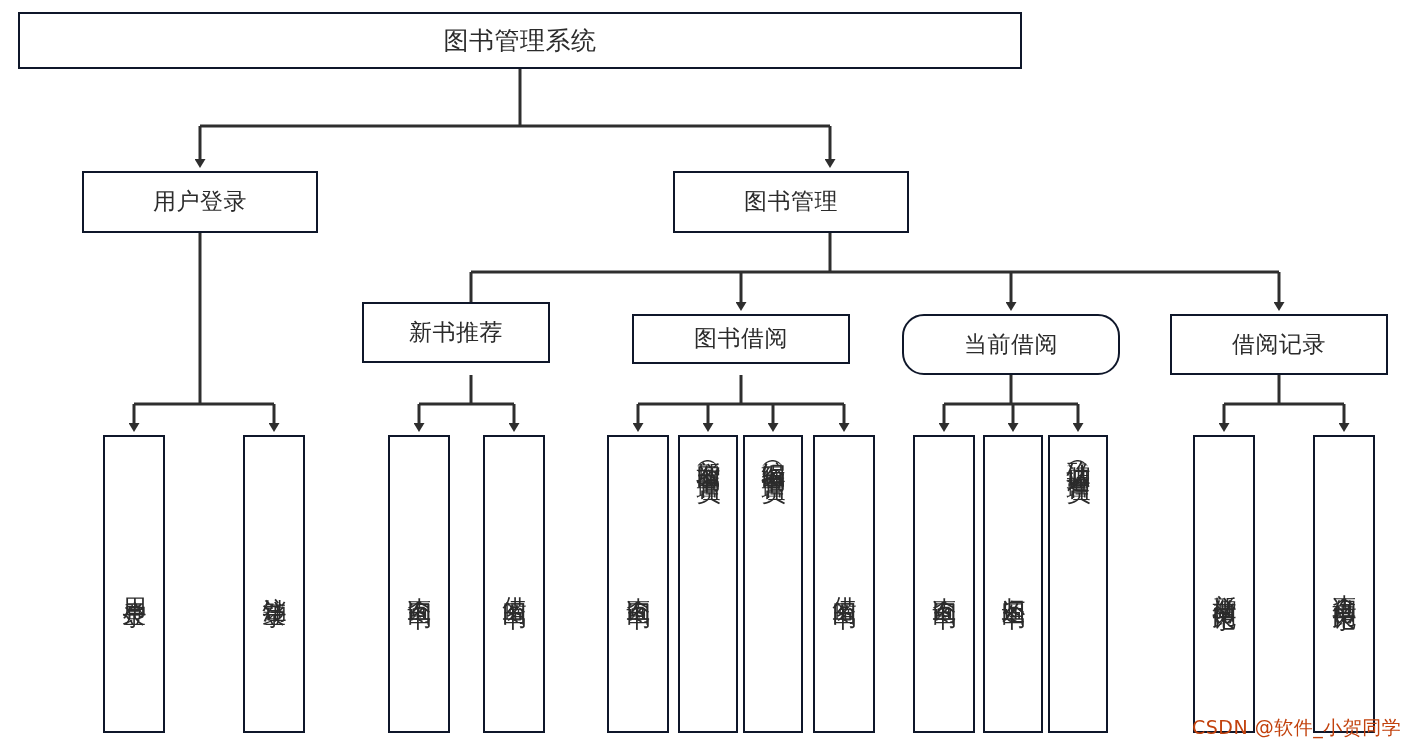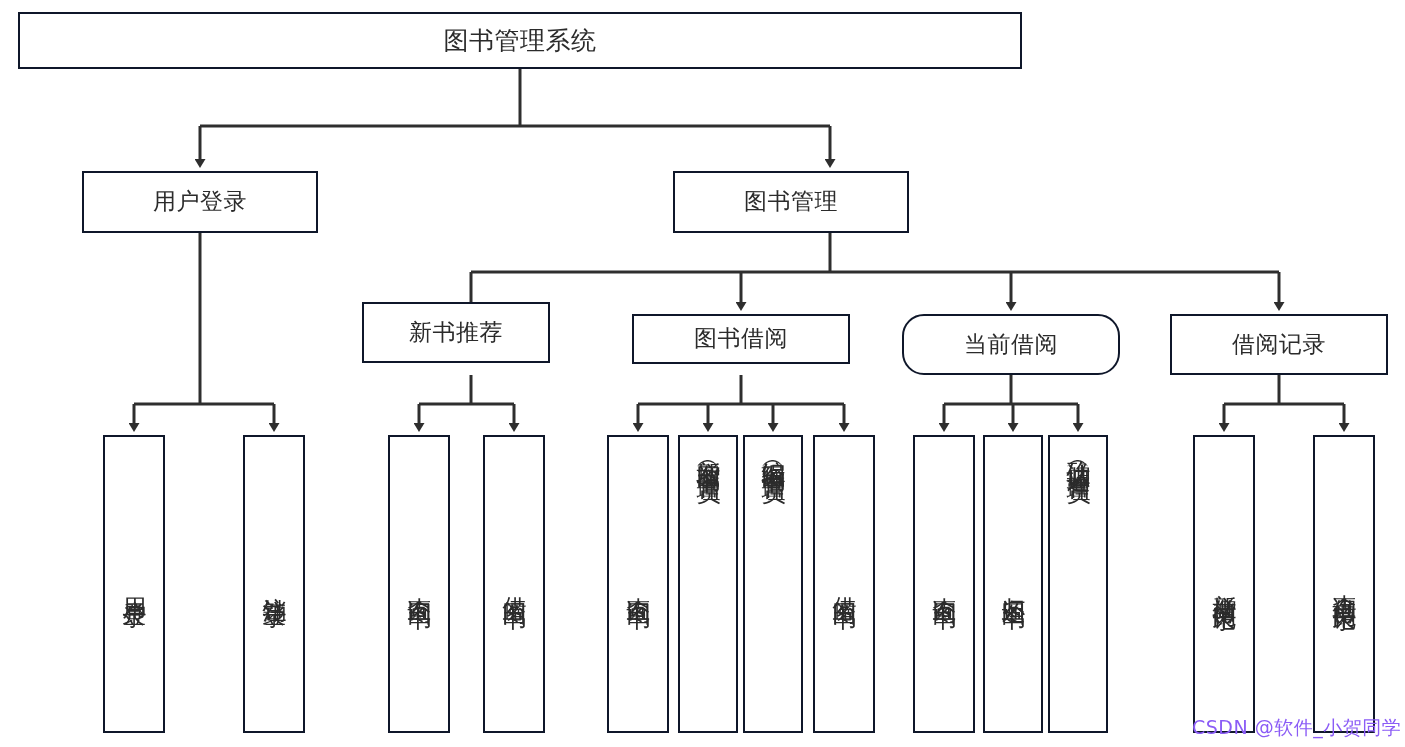--- a/index.html
+++ b/index.html
@@ -69,21 +69,21 @@
   .node.vert.toptext {
     padding-top: 4px;
   }
   .node.vert.midtext {
     align-items: center;
     padding-top: 0;
   }
   .watermark {
     position: absolute;
     font-size: 19px;
-    color: #8b5cf6;
+    color: #c2410c;
     white-space: nowrap;
     z-index: 3;
     letter-spacing: 0.5px;
   }
 </style>
 </head>
 <body>
 
 <div id="canvas">
 

